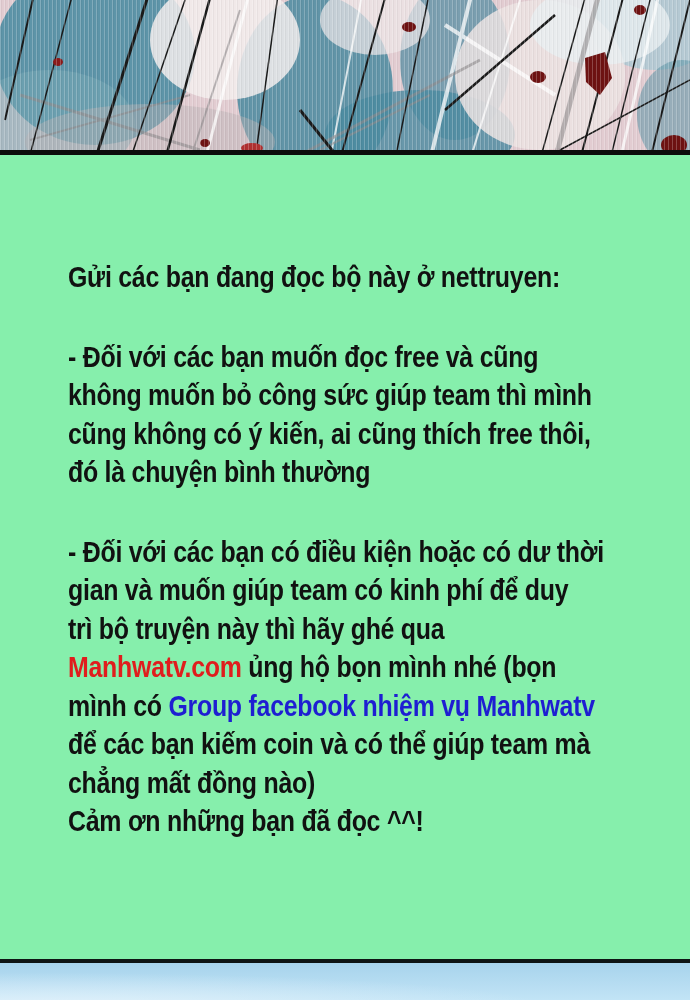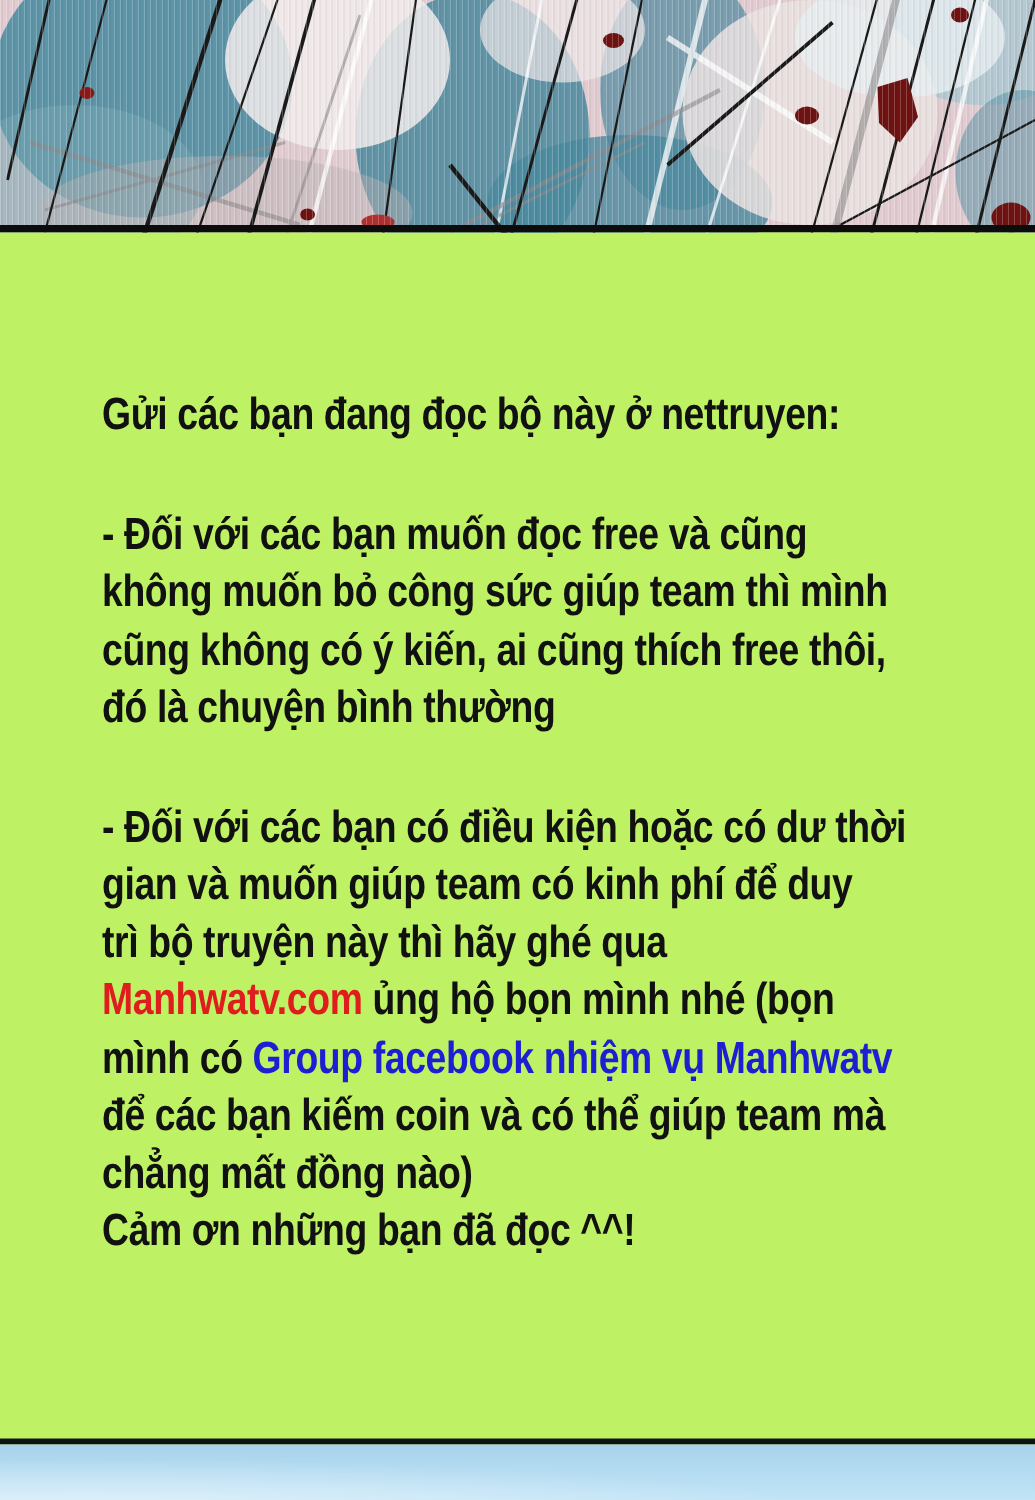--- a/index.html
+++ b/index.html
@@ -1,20 +1,20 @@
 <!DOCTYPE html>
 <html><head>
 <meta charset="utf-8">
 <style>
   html, body { margin: 0; padding: 0; }
   .page {
     position: relative;
     width: 690px;
     height: 1000px;
-    background: #bef264;
+    background: #86efac;
     overflow: hidden;
     font-family: "Liberation Sans", sans-serif;
   }
 
   
   .top-panel {
     position: absolute;
     left: 0; top: 0;
     width: 690px; height: 155px;
     overflow: hidden;

